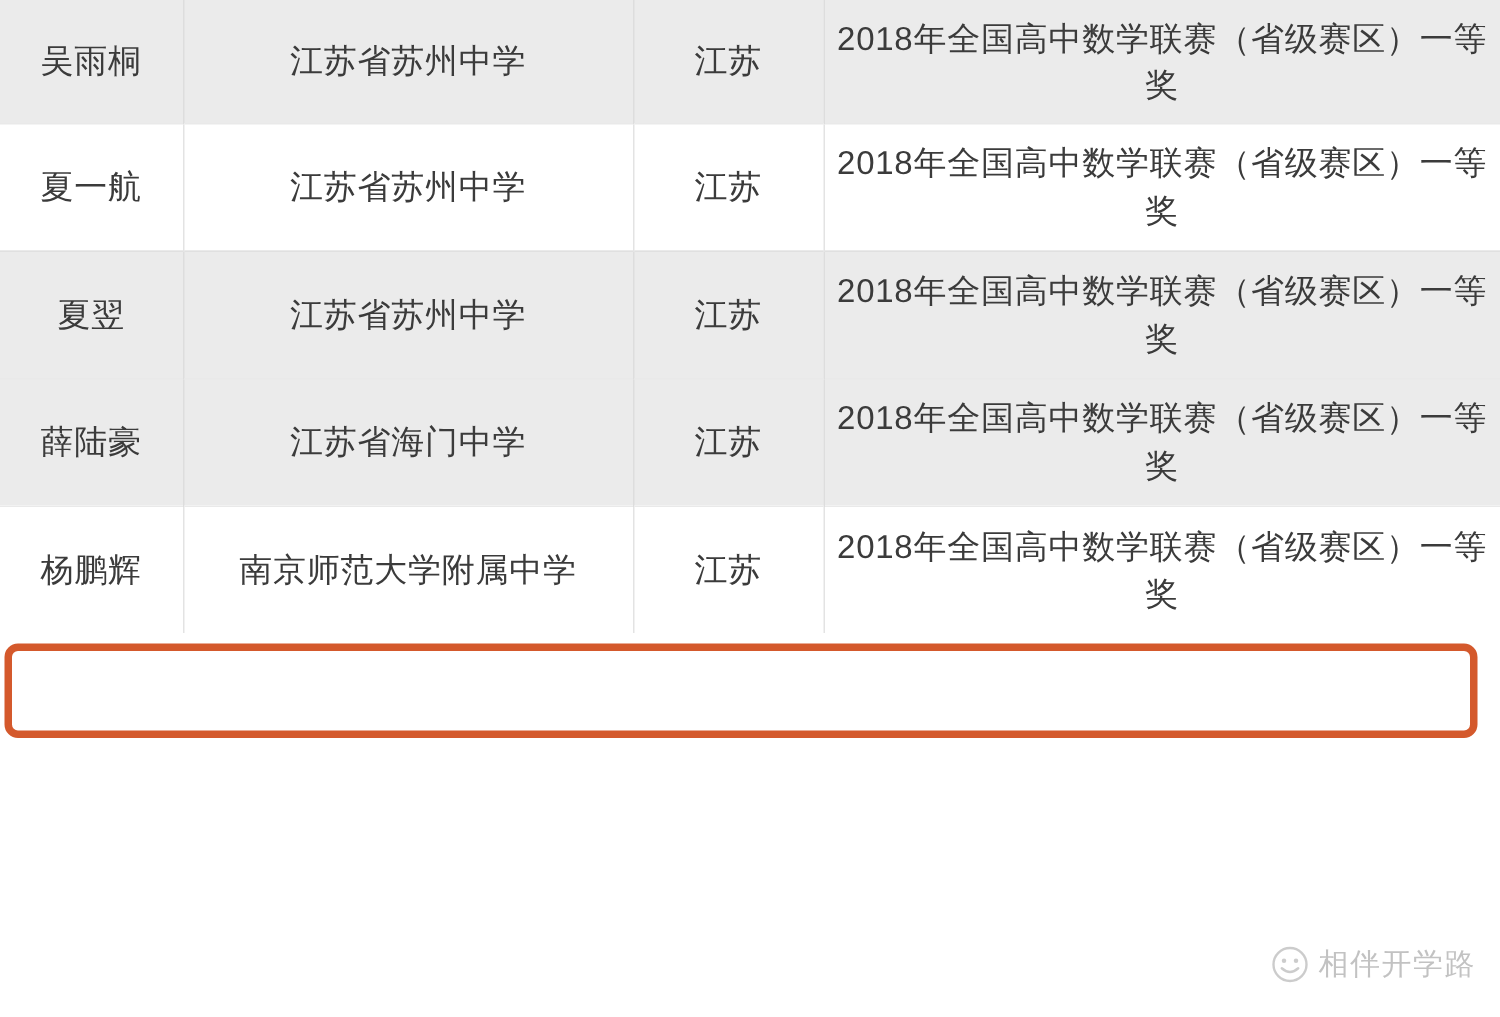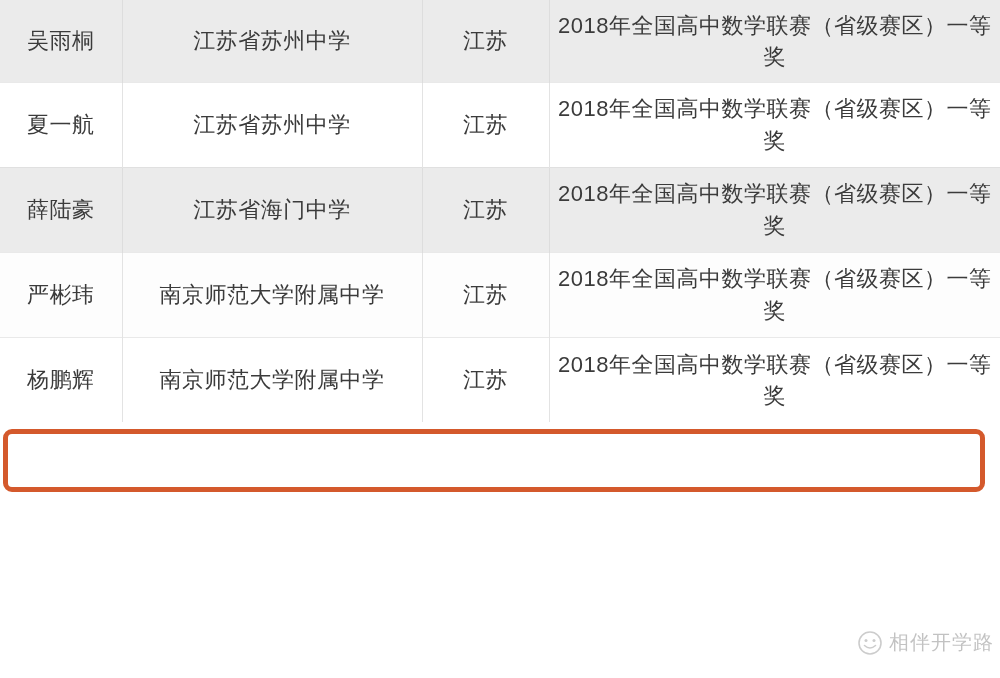--- a/index.html
+++ b/index.html
@@ -76,21 +76,21 @@
     border: 5px solid #d4592c;
     border-radius: 9px;
     box-sizing: border-box;
     pointer-events: none;
     z-index: 5;
   }
 
   
   #watermark {
     position: absolute;
-    right: 6px;
+    right: 16px;
     bottom: 22px;
     display: flex;
     align-items: center;
     gap: 6px;
     opacity: 0.42;
     z-index: 6;
     pointer-events: none;
   }
   #watermark .wm-icon {
     width: 26px;
@@ -134,28 +134,28 @@
           <td class="cell-province">江苏</td>
           <td class="cell-award">2018年全国高中数学联赛（省级赛区）一等奖</td>
         </tr>
         <tr class="row-even">
           <td class="cell-name">夏一航</td>
           <td class="cell-school">江苏省苏州中学</td>
           <td class="cell-province">江苏</td>
           <td class="cell-award">2018年全国高中数学联赛（省级赛区）一等奖</td>
         </tr>
         <tr class="row-odd">
-          <td class="cell-name">薛陆豪</td>
-          <td class="cell-school">江苏省海门中学</td>
+          <td class="cell-name">夏翌</td>
+          <td class="cell-school">江苏省苏州中学</td>
           <td class="cell-province">江苏</td>
           <td class="cell-award">2018年全国高中数学联赛（省级赛区）一等奖</td>
         </tr>
-        <tr class="row-even row-highlight">
-          <td class="cell-name">严彬玮</td>
-          <td class="cell-school">南京师范大学附属中学</td>
+        <tr class="row-odd">
+          <td class="cell-name">薛陆豪</td>
+          <td class="cell-school">江苏省海门中学</td>
           <td class="cell-province">江苏</td>
           <td class="cell-award">2018年全国高中数学联赛（省级赛区）一等奖</td>
         </tr>
         <tr class="row-even">
           <td class="cell-name">杨鹏辉</td>
           <td class="cell-school">南京师范大学附属中学</td>
           <td class="cell-province">江苏</td>
           <td class="cell-award">2018年全国高中数学联赛（省级赛区）一等奖</td>
         </tr>
       </tbody>

